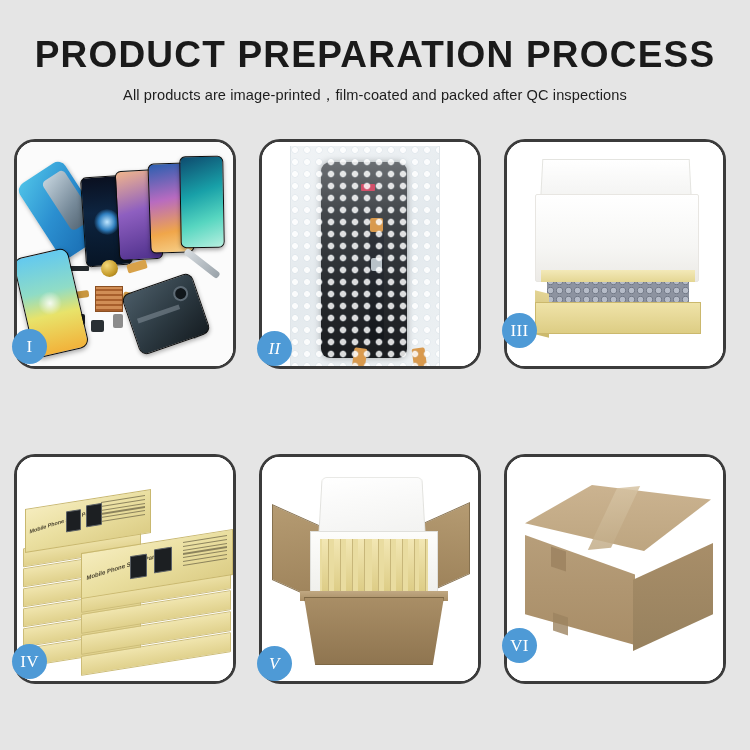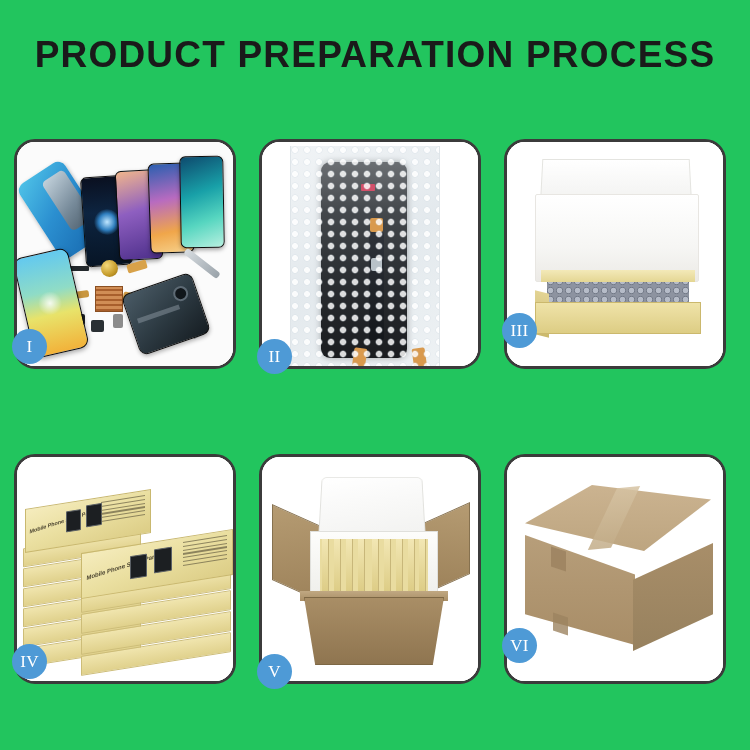--- a/index.html
+++ b/index.html
@@ -2,21 +2,21 @@
 <html><head>
 <meta charset="utf-8">
 <style>
   * { margin:0; padding:0; box-sizing:border-box; }
   html, body {
     width:750px; height:750px;
     background:#ffffff;
     font-family:"Liberation Sans", sans-serif;
     overflow:hidden;
   }
-  #page { position:relative; width:750px; height:750px; background:#22c55e; }
+  #page { position:relative; width:750px; height:750px; background:#e5e5e5; }
 
   
   .header { position:absolute; left:0; top:0; width:750px; text-align:center; }
   .title {
     font-size:37px; font-weight:700; letter-spacing:1.2px;
     color:#1a1a1a; line-height:1; padding-top:36px;
     font-family:"Liberation Sans", sans-serif;
   }
   .subtitle {
     font-size:14.6px; color:#1d1d1d; padding-top:13px; letter-spacing:0.1px;
@@ -39,21 +39,21 @@
   .stage { position:absolute; inset:0; background:#f8f8f8; overflow:hidden; }
 
   .badge {
     position:absolute; width:35px; height:35px; border-radius:50%;
     background:#4e9ad6; color:#ffffff;
     display:flex; align-items:center; justify-content:center;
     font-family:"Liberation Serif", serif; font-size:17px; letter-spacing:0.4px;
     z-index:40;
   }
   .badge.b1 { left:12px;  top:190px; }
-  .badge.b2 { left:257px; top:200px; }
+  .badge.b2 { left:257px; top:192px;font-style:italic; }
   .badge.b3 { left:502px; top:174px; }
 
   
   .p1bg { position:absolute; inset:0; background:#fbfbfb; }
   
   .bluepl {
     left:18px; top:24px; width:54px; height:88px; border-radius:9px;
     background:linear-gradient(150deg,#4fc3e8 0%,#2b8fd0 45%,#1667ad 100%);
     transform:rotate(-33deg);
     position:absolute; box-shadow:0 2px 4px rgba(0,0,0,.3);
@@ -290,20 +290,21 @@
   .tab2 { position:absolute; left:46px; top:158px; width:15px; height:18px;
           background:#9c8360; opacity:.8; transform:skewY(18deg); }
 </style>
 </head>
 <body>
 
 <div id="page">
 
   <div class="header">
     <div class="title">PRODUCT PREPARATION PROCESS</div>
+    <div class="subtitle">All products are image-printed，film-coated and packed after QC inspections</div>
   </div>
 
   <div class="grid">
 
     <div class="row row1">
 
       <div class="panel c1">
         <div class="stage">
           <div class="p1bg"></div>
           <div class="bluepl"></div>

